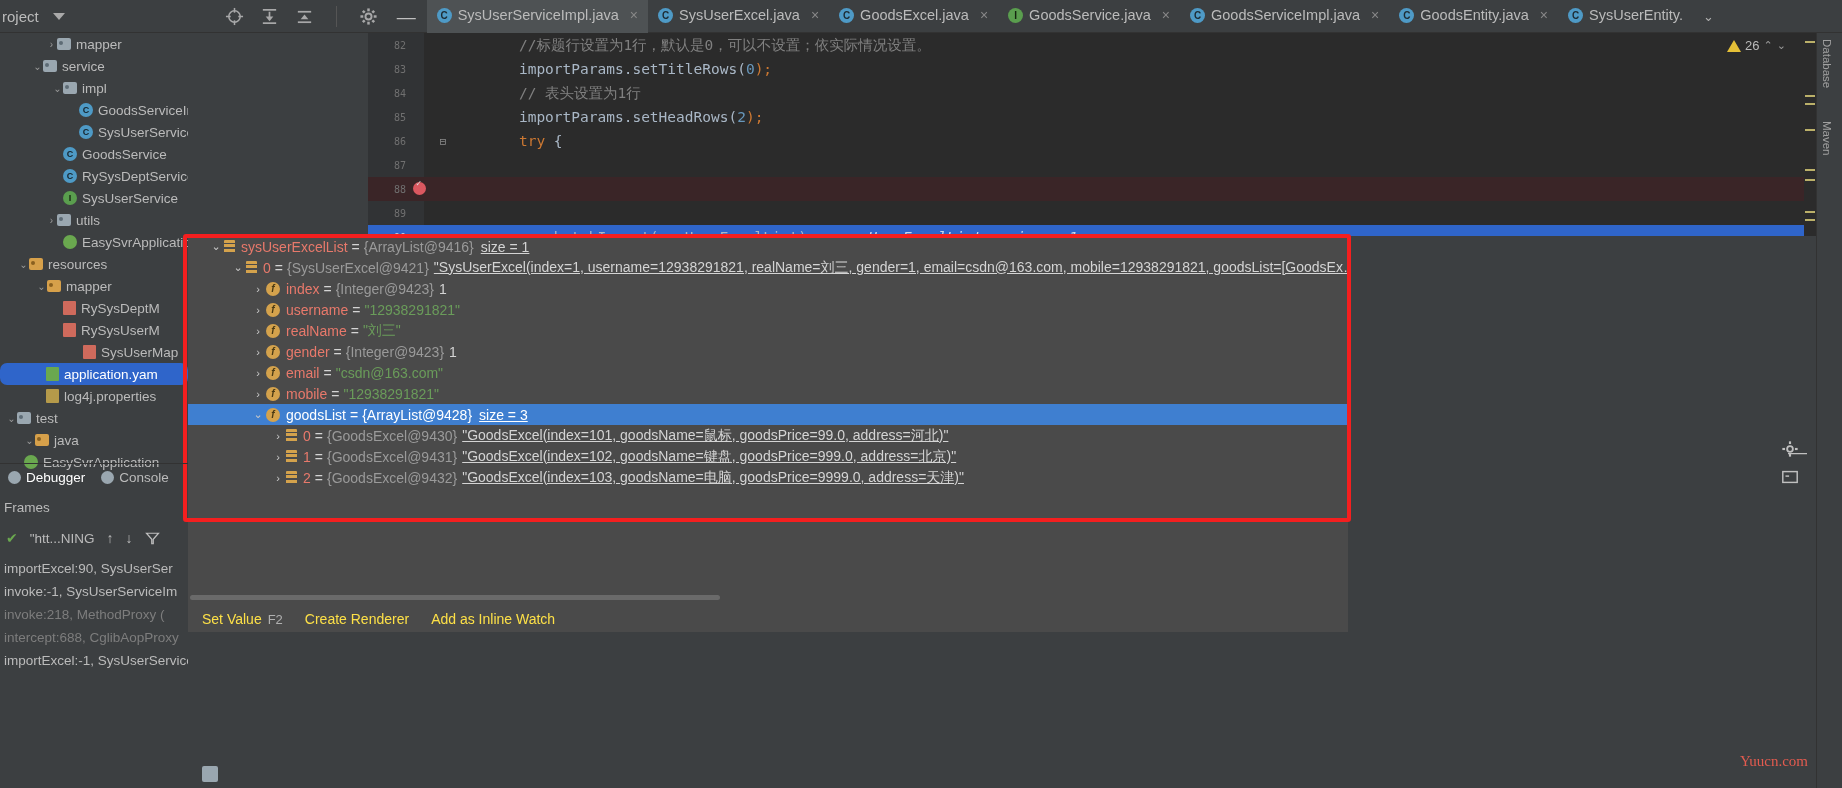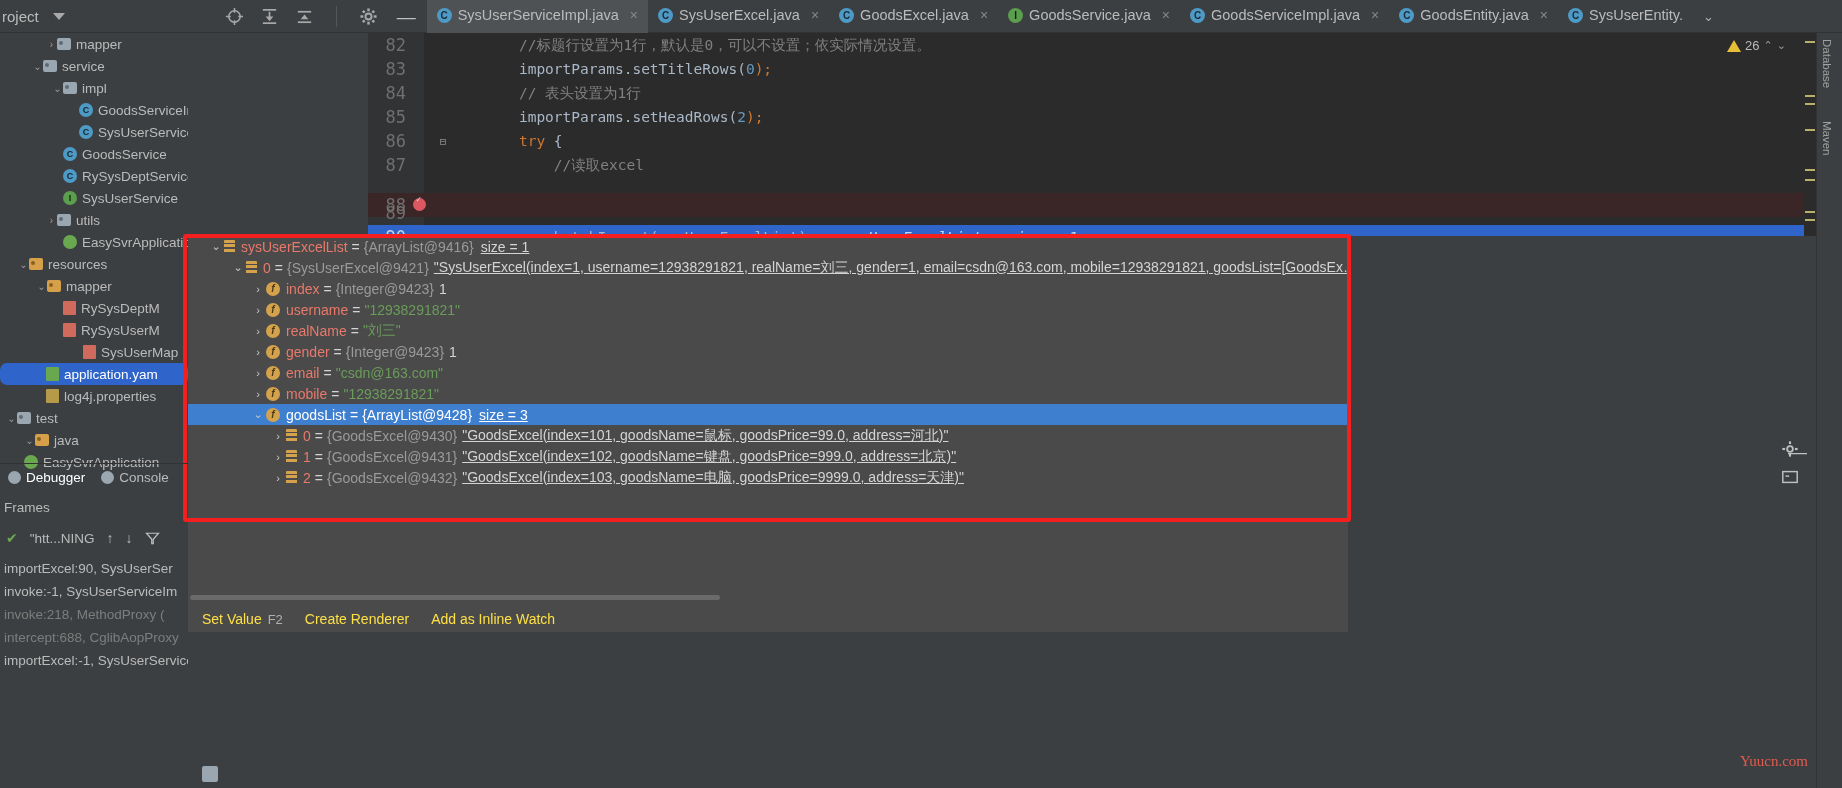--- a/index.html
+++ b/index.html
@@ -95,41 +95,41 @@
   .gutter-num {
     position: absolute; left: 0; top: 0; width: 56px; height: 203px;
     background: #313335;
   }
   .code-line {
     position: absolute; left: 0; width: 1474px; height: 24px;
     display: flex; align-items: center; font-family: "DejaVu Sans Mono", monospace;
     font-size: 14.5px; white-space: pre;
   }
   .ln {
-    width: 42px; text-align: right; color: #707070; font-size: 17px;
+    width: 42px; text-align: right; color: #707070; font-size: 10px;
     flex: 0 0 42px; padding-right: 4px;
   }
   .bpgut { width: 22px; flex: 0 0 22px; position: relative; height: 24px; }
   .bpdot {
     position: absolute; left: 3px; top: 5px; width: 13px; height: 13px;
     border-radius: 50%; background: #db5860;
   }
   .bpdot::after {
     content: "✓"; position: absolute; left: 3px; top: -4px;
     color: #d8d8d8; font-size: 9px;
   }
   .foldgut { width: 22px; flex: 0 0 22px; color: #8c8c8c; font-size: 11px; text-align: center; }
   .codetext { flex: 1 1 auto; padding-left: 30px; color: #a9b7c6; }
   .cl-com { color: #808080; }
   .cl-kw  { color: #cc7832; }
   .cl-num { color: #6897bb; }
   .cl-id  { color: #a9b7c6; }
   .cl-ital{ color: #a9b7c6; font-style: italic; }
   .cl-inl { color: #6a8759; font-style: italic; }
-  .row-bp { background: #3a2527; margin-top: 16px; }
+  .row-bp { background: #3a2527; }
   .row-cur { background: #2f65ca; }
   .row-cur .ln { color: #c8d4e0; }
   .row-cur .codetext { color: #e8eef5; }
   .row-cur .cl-inl { color: #c9d8ea; }
 
   
   .marker-rail {
     position: absolute; right: 26px; top: 0; width: 12px; height: 203px;
     background: #2b2b2b;
   }
@@ -461,21 +461,20 @@
       <span class="ln">86</span>
       <span class="bpgut"></span>
       <span class="foldgut">⊟</span>
       <span class="codetext"><span class="cl-kw">    try</span><span class="cl-id"> {</span></span>
     </div>
 
     <div class="code-line" style="top:120px">
       <span class="ln">87</span>
       <span class="bpgut"></span>
       <span class="foldgut"></span>
-      <span class="codetext"><span class="cl-com">        //读取excel</span></span>
     </div>
 
     <div class="code-line row-bp" style="top:144px">
       <span class="ln">88</span>
       <span class="bpgut"><span class="bpdot"></span></span>
       <span class="foldgut"></span>
     </div>
 
     <div class="code-line" style="top:168px">
       <span class="ln">89</span>

